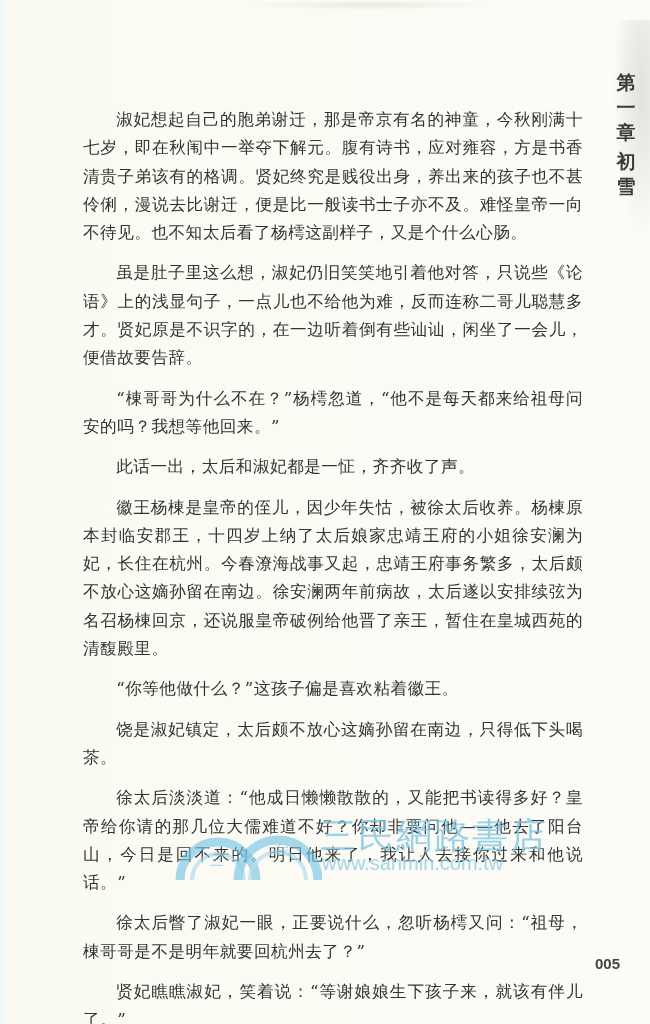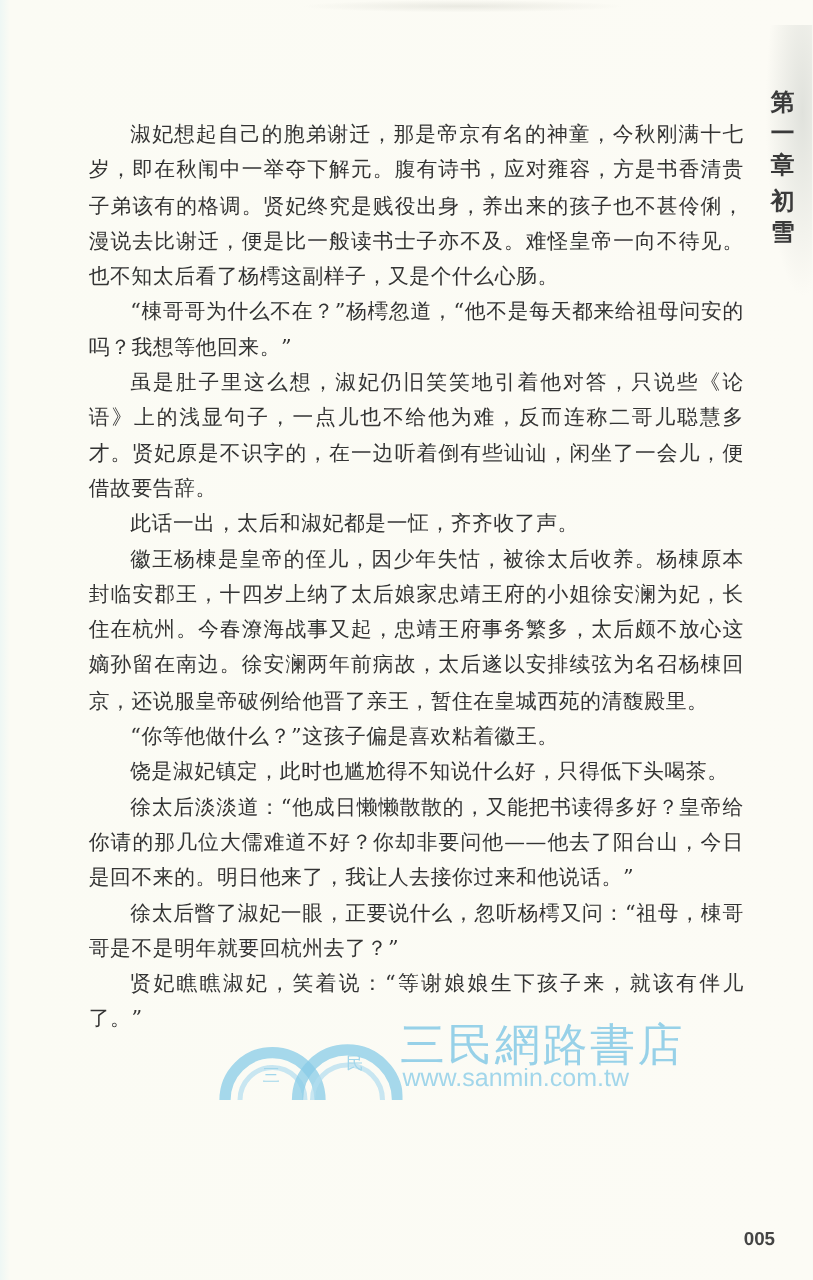--- a/index.html
+++ b/index.html
@@ -46,38 +46,37 @@
     letter-spacing: 0;
   }
   .chapter-title span { display: block; }
   .body-text {
     position: absolute;
     left: 71px;
     top: 94px;
     width: 524px;
   }
   .para {
-    margin: 0;
+    margin: 12px;
     font-size: 16.6px;
     line-height: 28.3px;
     text-indent: 2em;
     text-align: justify;
     text-justify: inter-ideograph;
     color: #333;
     letter-spacing: 0.5px;
   }
   .page-number {
     position: absolute;
     left: 595px;
     top: 955px;
     font-family: "Liberation Sans", sans-serif;
     font-size: 15px;
     color: #444;
     font-weight: bold;
-    margin-top: 28px;
   }
   .watermark {
     position: absolute;
     left: 172px;
     top: 812px;
     width: 330px;
     height: 70px;
     pointer-events: none;
     opacity: 0.8;
   }
@@ -118,26 +117,26 @@
   <div class="chapter-title">
     <span>第</span>
     <span>一</span>
     <span>章</span>
     <span style="margin-top:4px;">初</span>
     <span>雪</span>
   </div>
 
   <div class="body-text">
     <p class="para">淑妃想起自己的胞弟谢迁，那是帝京有名的神童，今秋刚满十七岁，即在秋闱中一举夺下解元。腹有诗书，应对雍容，方是书香清贵子弟该有的格调。贤妃终究是贱役出身，养出来的孩子也不甚伶俐，漫说去比谢迁，便是比一般读书士子亦不及。难怪皇帝一向不待见。也不知太后看了杨樗这副样子，又是个什么心肠。</p>
+    <p class="para">虽是肚子里这么想，淑妃仍旧笑笑地引着他对答，只说些《论语》上的浅显句子，一点儿也不给他为难，反而连称二哥儿聪慧多才。贤妃原是不识字的，在一边听着倒有些讪讪，闲坐了一会儿，便借故要告辞。</p>
     <p class="para">“棟哥哥为什么不在？”杨樗忽道，“他不是每天都来给祖母问安的吗？我想等他回来。”</p>
-    <p class="para">虽是肚子里这么想，淑妃仍旧笑笑地引着他对答，只说些《论语》上的浅显句子，一点儿也不给他为难，反而连称二哥儿聪慧多才。贤妃原是不识字的，在一边听着倒有些讪讪，闲坐了一会儿，便借故要告辞。</p>
     <p class="para">此话一出，太后和淑妃都是一怔，齐齐收了声。</p>
     <p class="para">徽王杨棟是皇帝的侄儿，因少年失怙，被徐太后收养。杨棟原本封临安郡王，十四岁上纳了太后娘家忠靖王府的小姐徐安澜为妃，长住在杭州。今春潦海战事又起，忠靖王府事务繁多，太后颇不放心这嫡孙留在南边。徐安澜两年前病故，太后遂以安排续弦为名召杨棟回京，还说服皇帝破例给他晋了亲王，暂住在皇城西苑的清馥殿里。</p>
     <p class="para">“你等他做什么？”这孩子偏是喜欢粘着徽王。</p>
-    <p class="para">饶是淑妃镇定，此时也尴尬得不知说什么好，只得低下头喝茶。</p>
+    <p class="para">饶是淑妃镇定，太后颇不放心这嫡孙留在南边，只得低下头喝茶。</p>
     <p class="para">徐太后淡淡道：“他成日懒懒散散的，又能把书读得多好？皇帝给你请的那几位大儒难道不好？你却非要问他——他去了阳台山，今日是回不来的。明日他来了，我让人去接你过来和他说话。”</p>
     <p class="para">徐太后瞥了淑妃一眼，正要说什么，忽听杨樗又问：“祖母，棟哥哥是不是明年就要回杭州去了？”</p>
     <p class="para">贤妃瞧瞧淑妃，笑着说：“等谢娘娘生下孩子来，就该有伴儿了。”</p>
   </div>
 
   <div class="watermark">
     <svg width="150" height="70" viewBox="0 0 150 70" style="position:absolute;left:0;top:0;">
       <path d="M8 68 A38 38 0 0 1 84 68" fill="none" stroke="#6cc0e4" stroke-width="9" opacity="0.75"></path>
       <path d="M20 68 A26 26 0 0 1 72 68" fill="none" stroke="#9fd6ee" stroke-width="4" opacity="0.7"></path>
       <path d="M66 68 A40 40 0 0 1 146 68" fill="none" stroke="#6cc0e4" stroke-width="9" opacity="0.75"></path>

